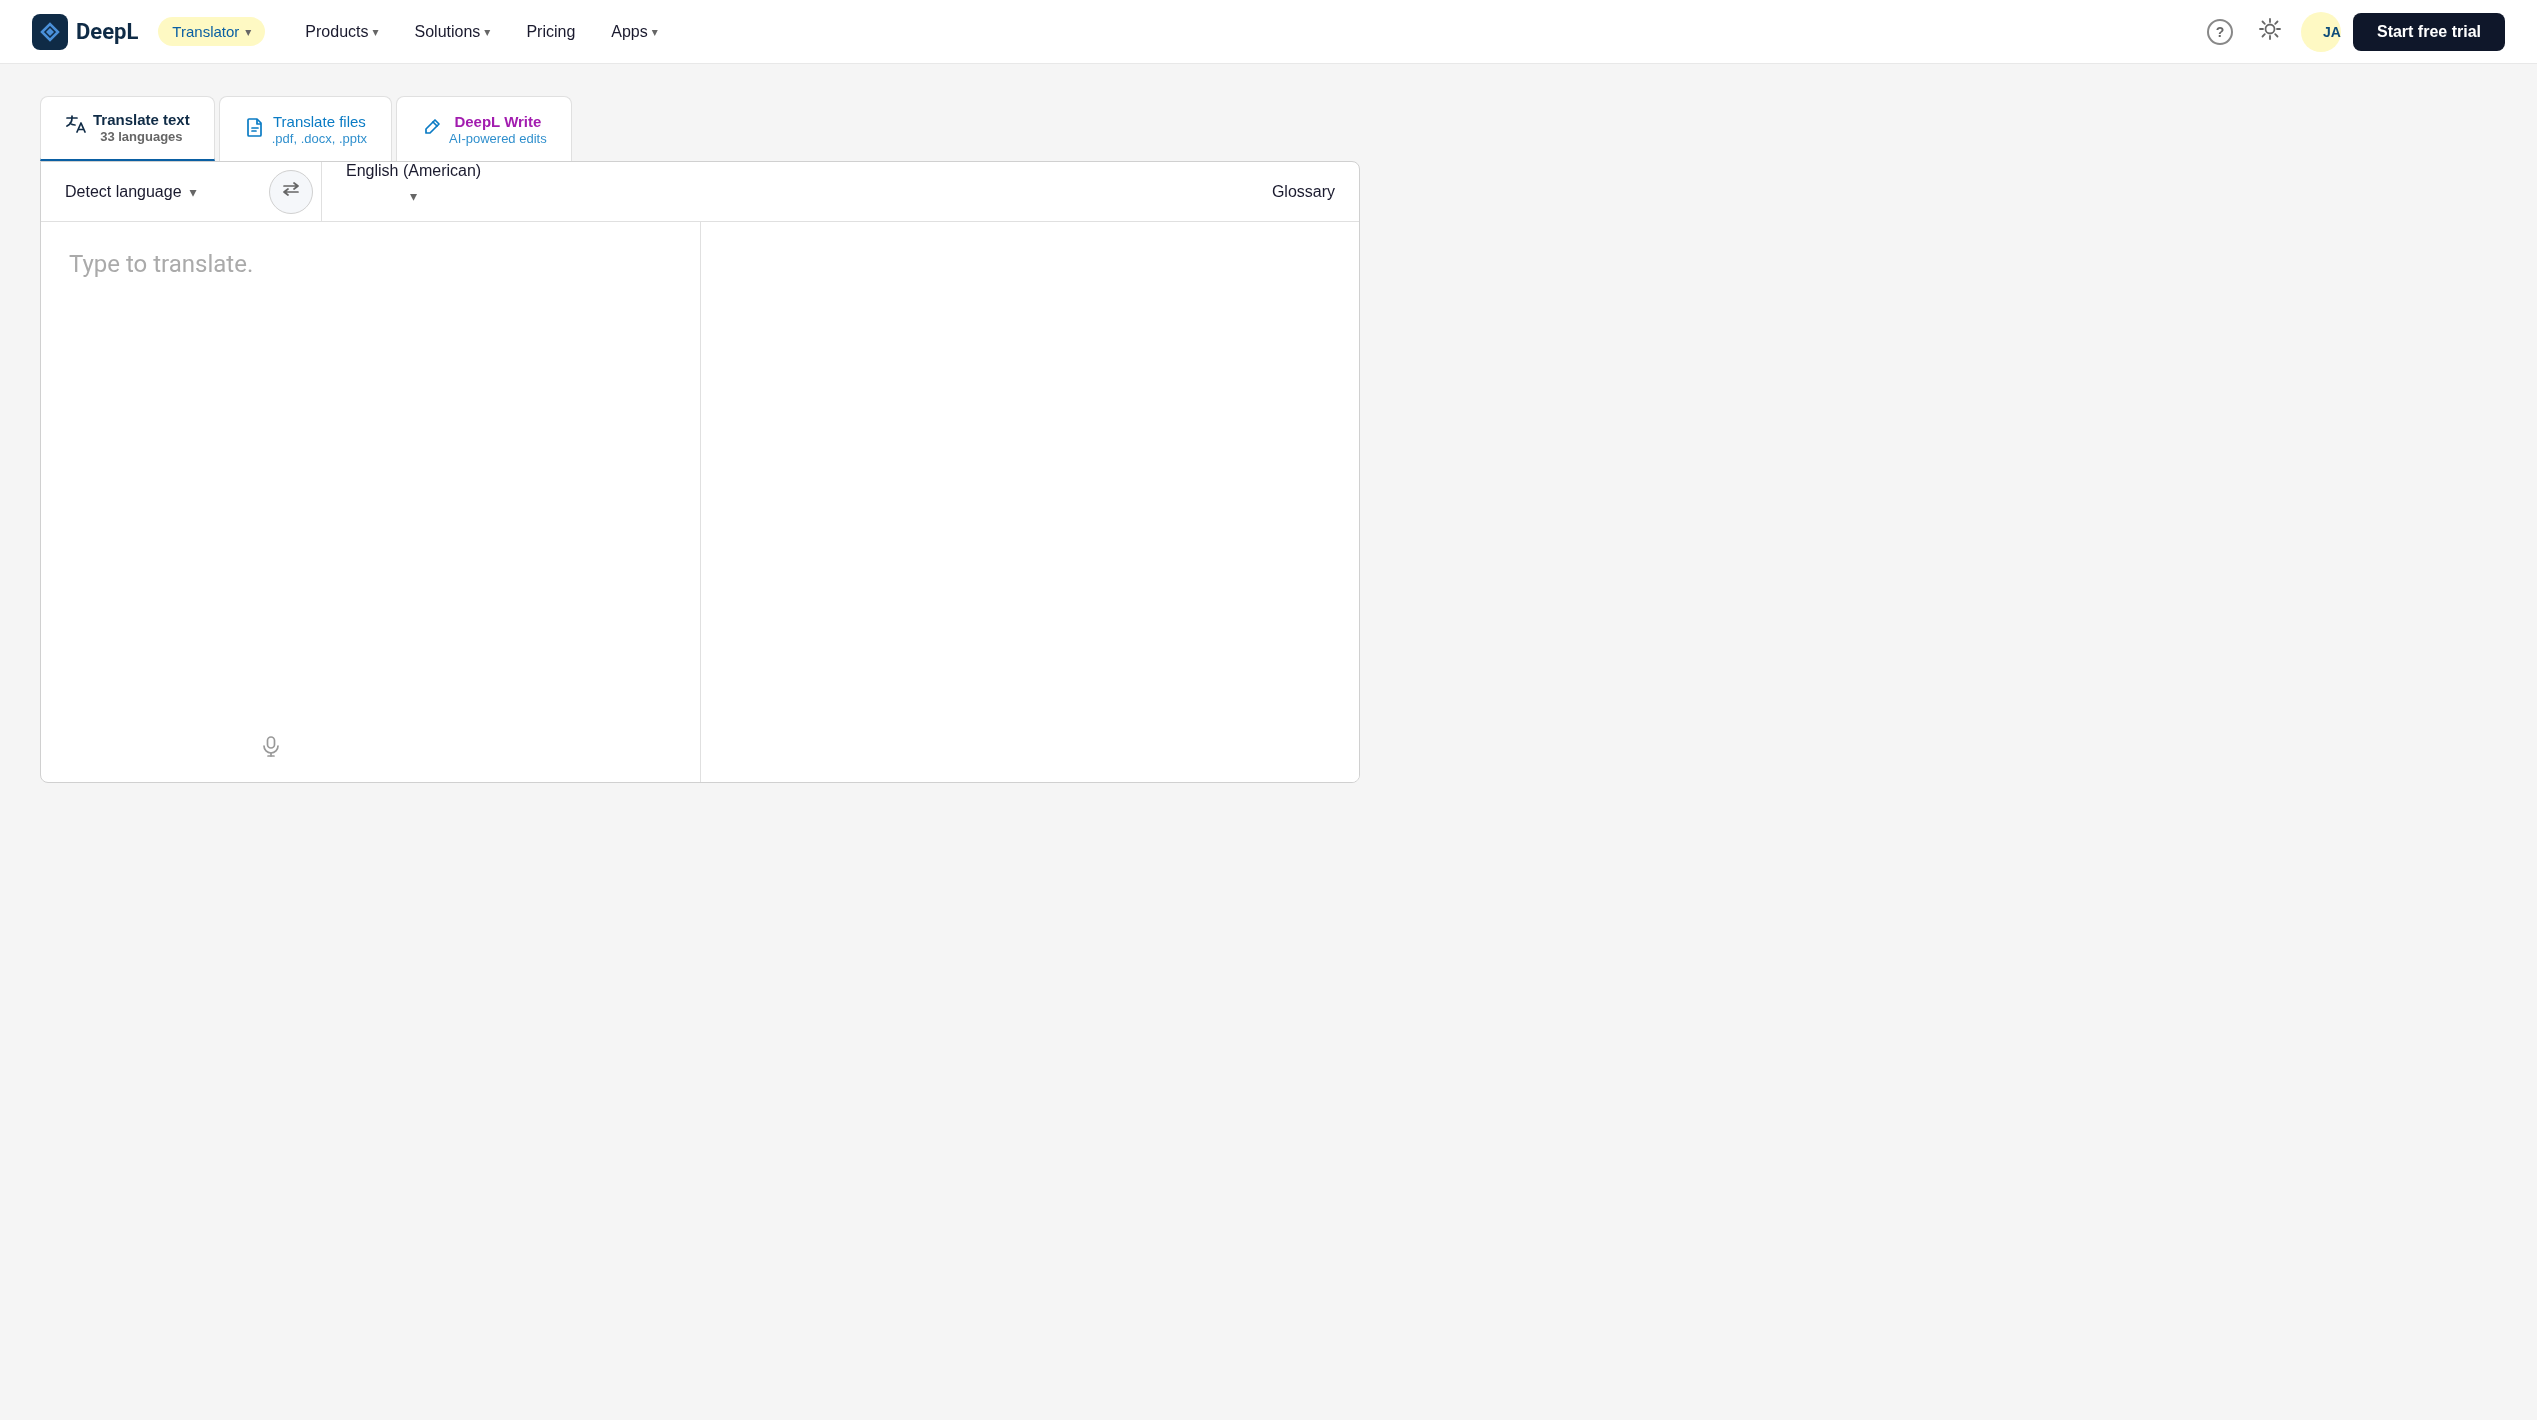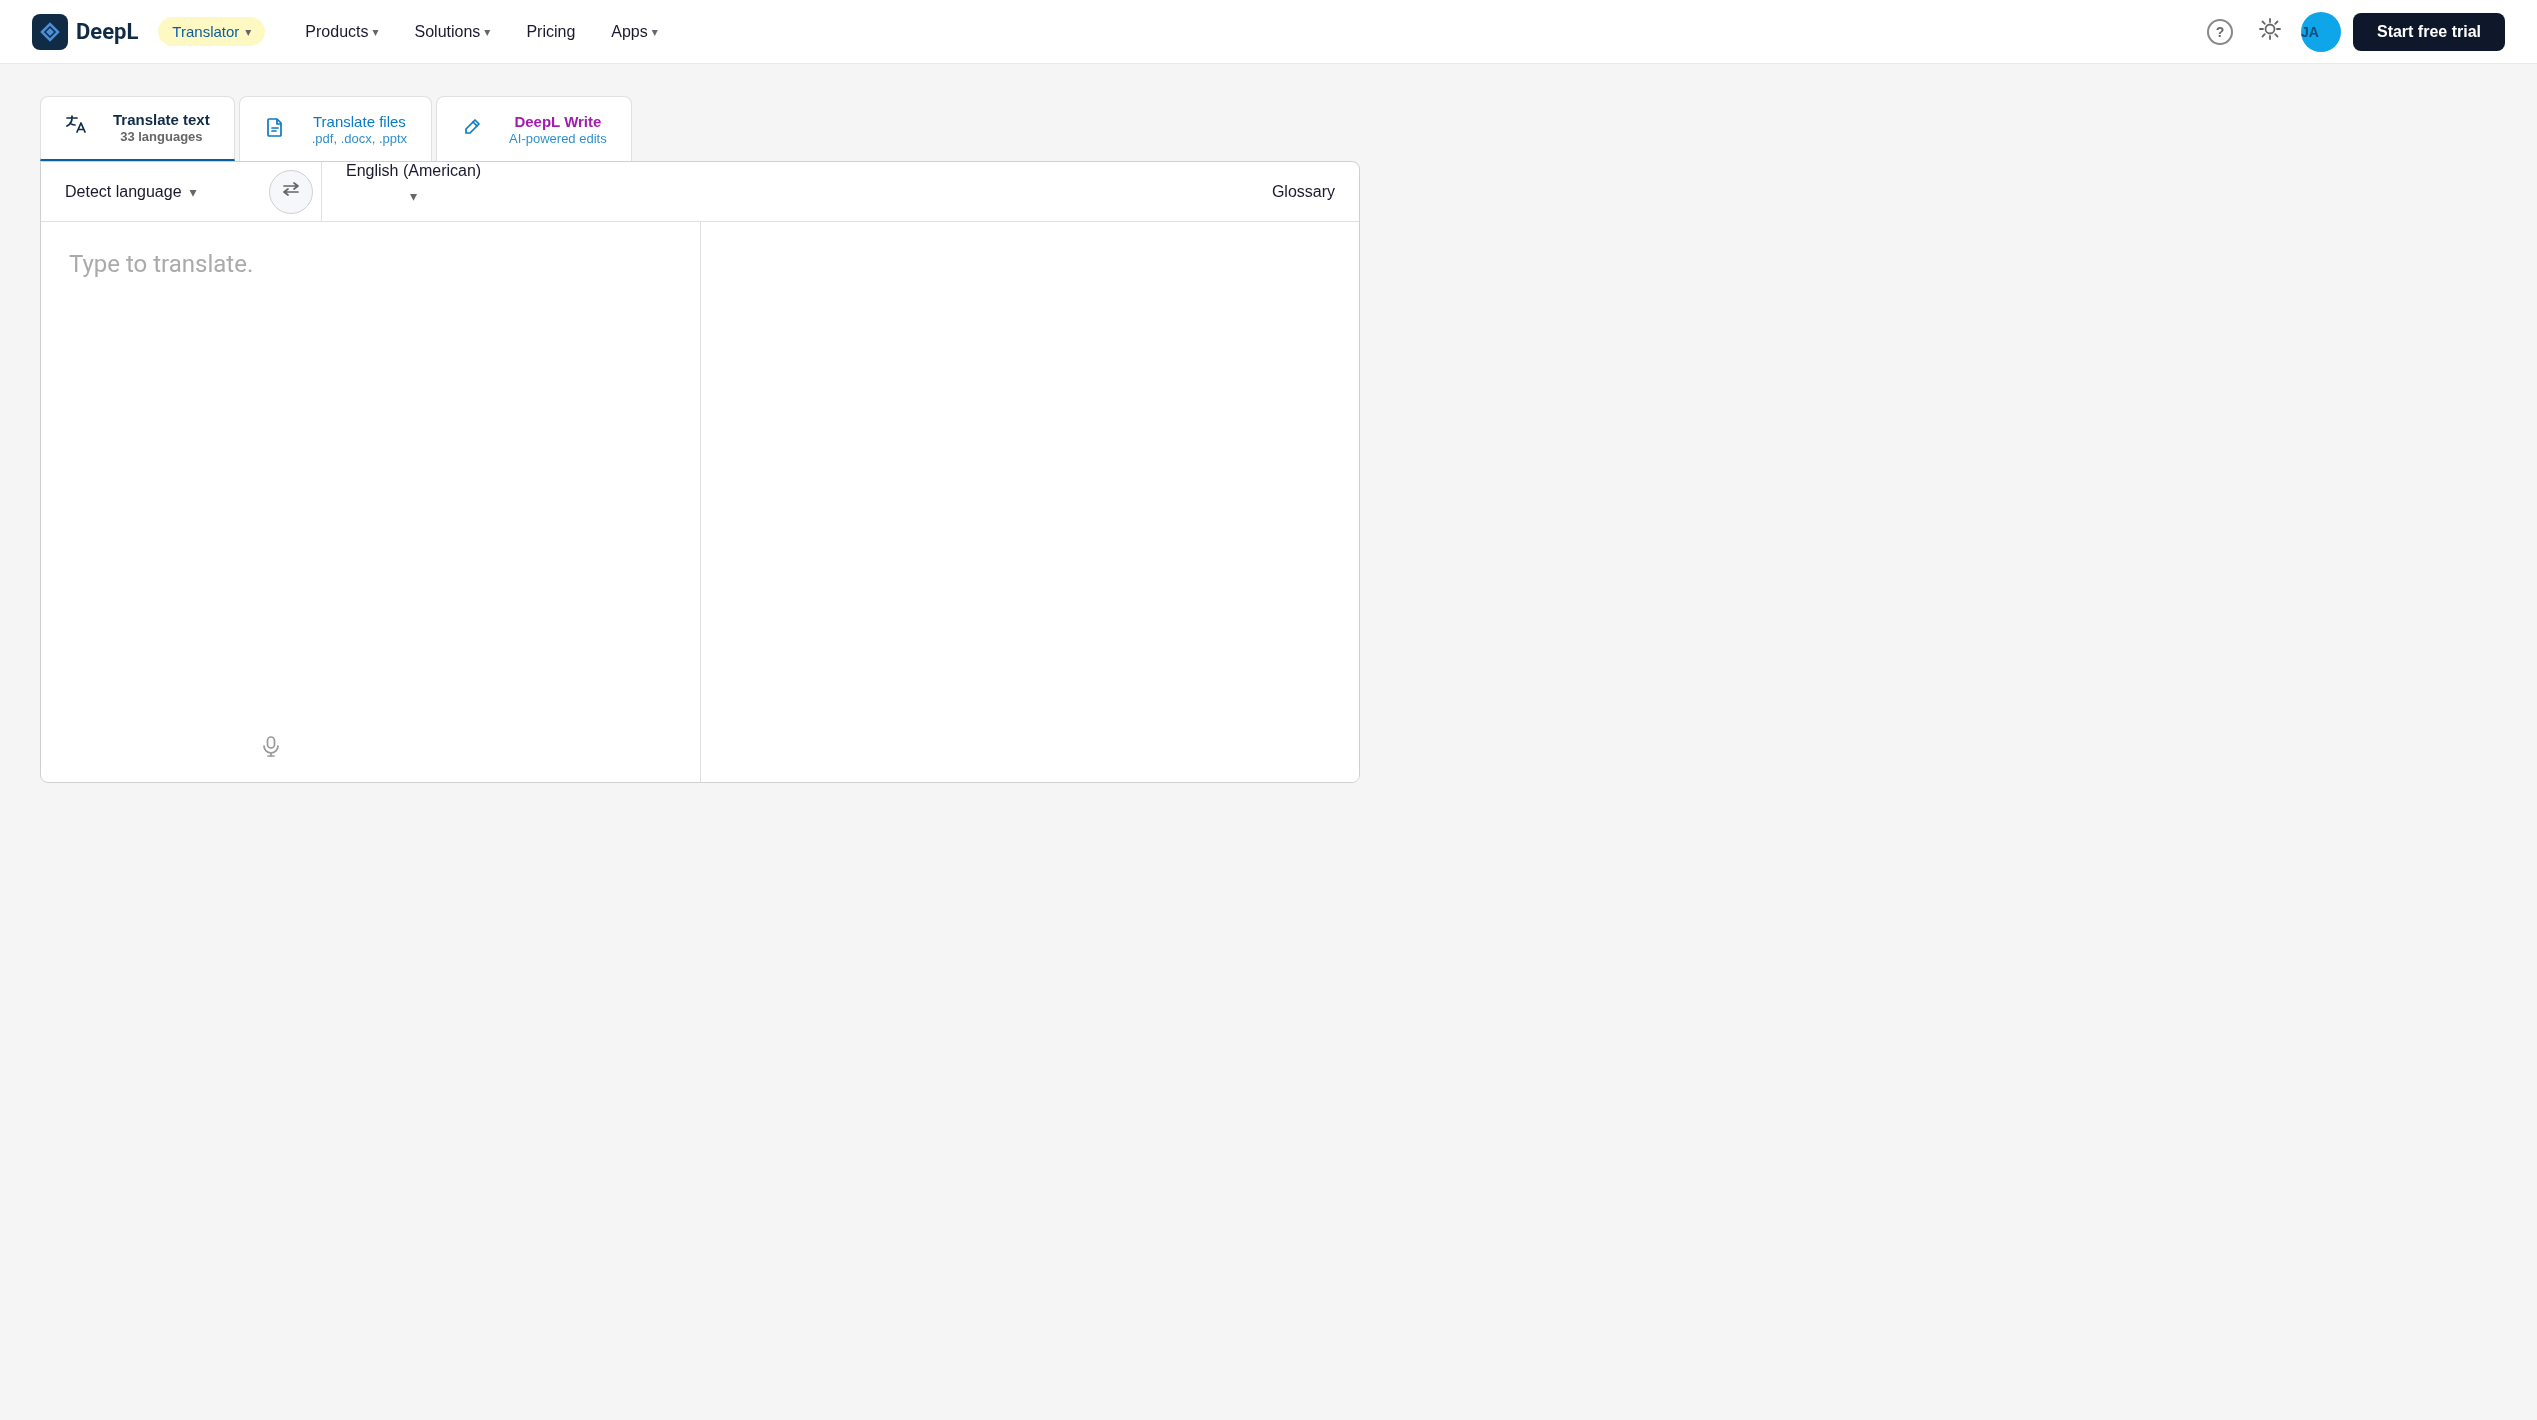--- a/index.html
+++ b/index.html
@@ -81,26 +81,26 @@
       display: flex;
       align-items: center;
       justify-content: center;
       font-size: 20px;
       color: #555;
     }
     .avatar-btn {
       width: 40px;
       height: 40px;
       border-radius: 50%;
-      background: #0ea5e9;
-      border: none;
-      cursor: pointer;
-      display: flex;
-      align-items: center;
-      justify-content: flex-start;
+      background: #fef9c3;
+      border: none;
+      cursor: pointer;
+      display: flex;
+      align-items: center;
+      justify-content: flex-end;
       font-size: 14px;
       font-weight: 600;
       color: #0f4d7a;
     }
     .start-trial-btn {
       background: #0f172a;
       color: #fff;
       border: none;
       border-radius: 8px;
       padding: 10px 24px;
@@ -118,21 +118,21 @@
 
     
     .tabs {
       display: flex;
       gap: 4px;
       margin-bottom: 0;
     }
     .tab {
       display: flex;
       align-items: center;
-      gap: 26px;
+      gap: 6px;
       padding: 14px 24px;
       border-radius: 8px 8px 0 0;
       cursor: pointer;
       border: 1px solid #e0e0e0;
       background: #fff;
       font-size: 15px;
       color: #555;
       border-bottom: none;
       position: relative;
     }

